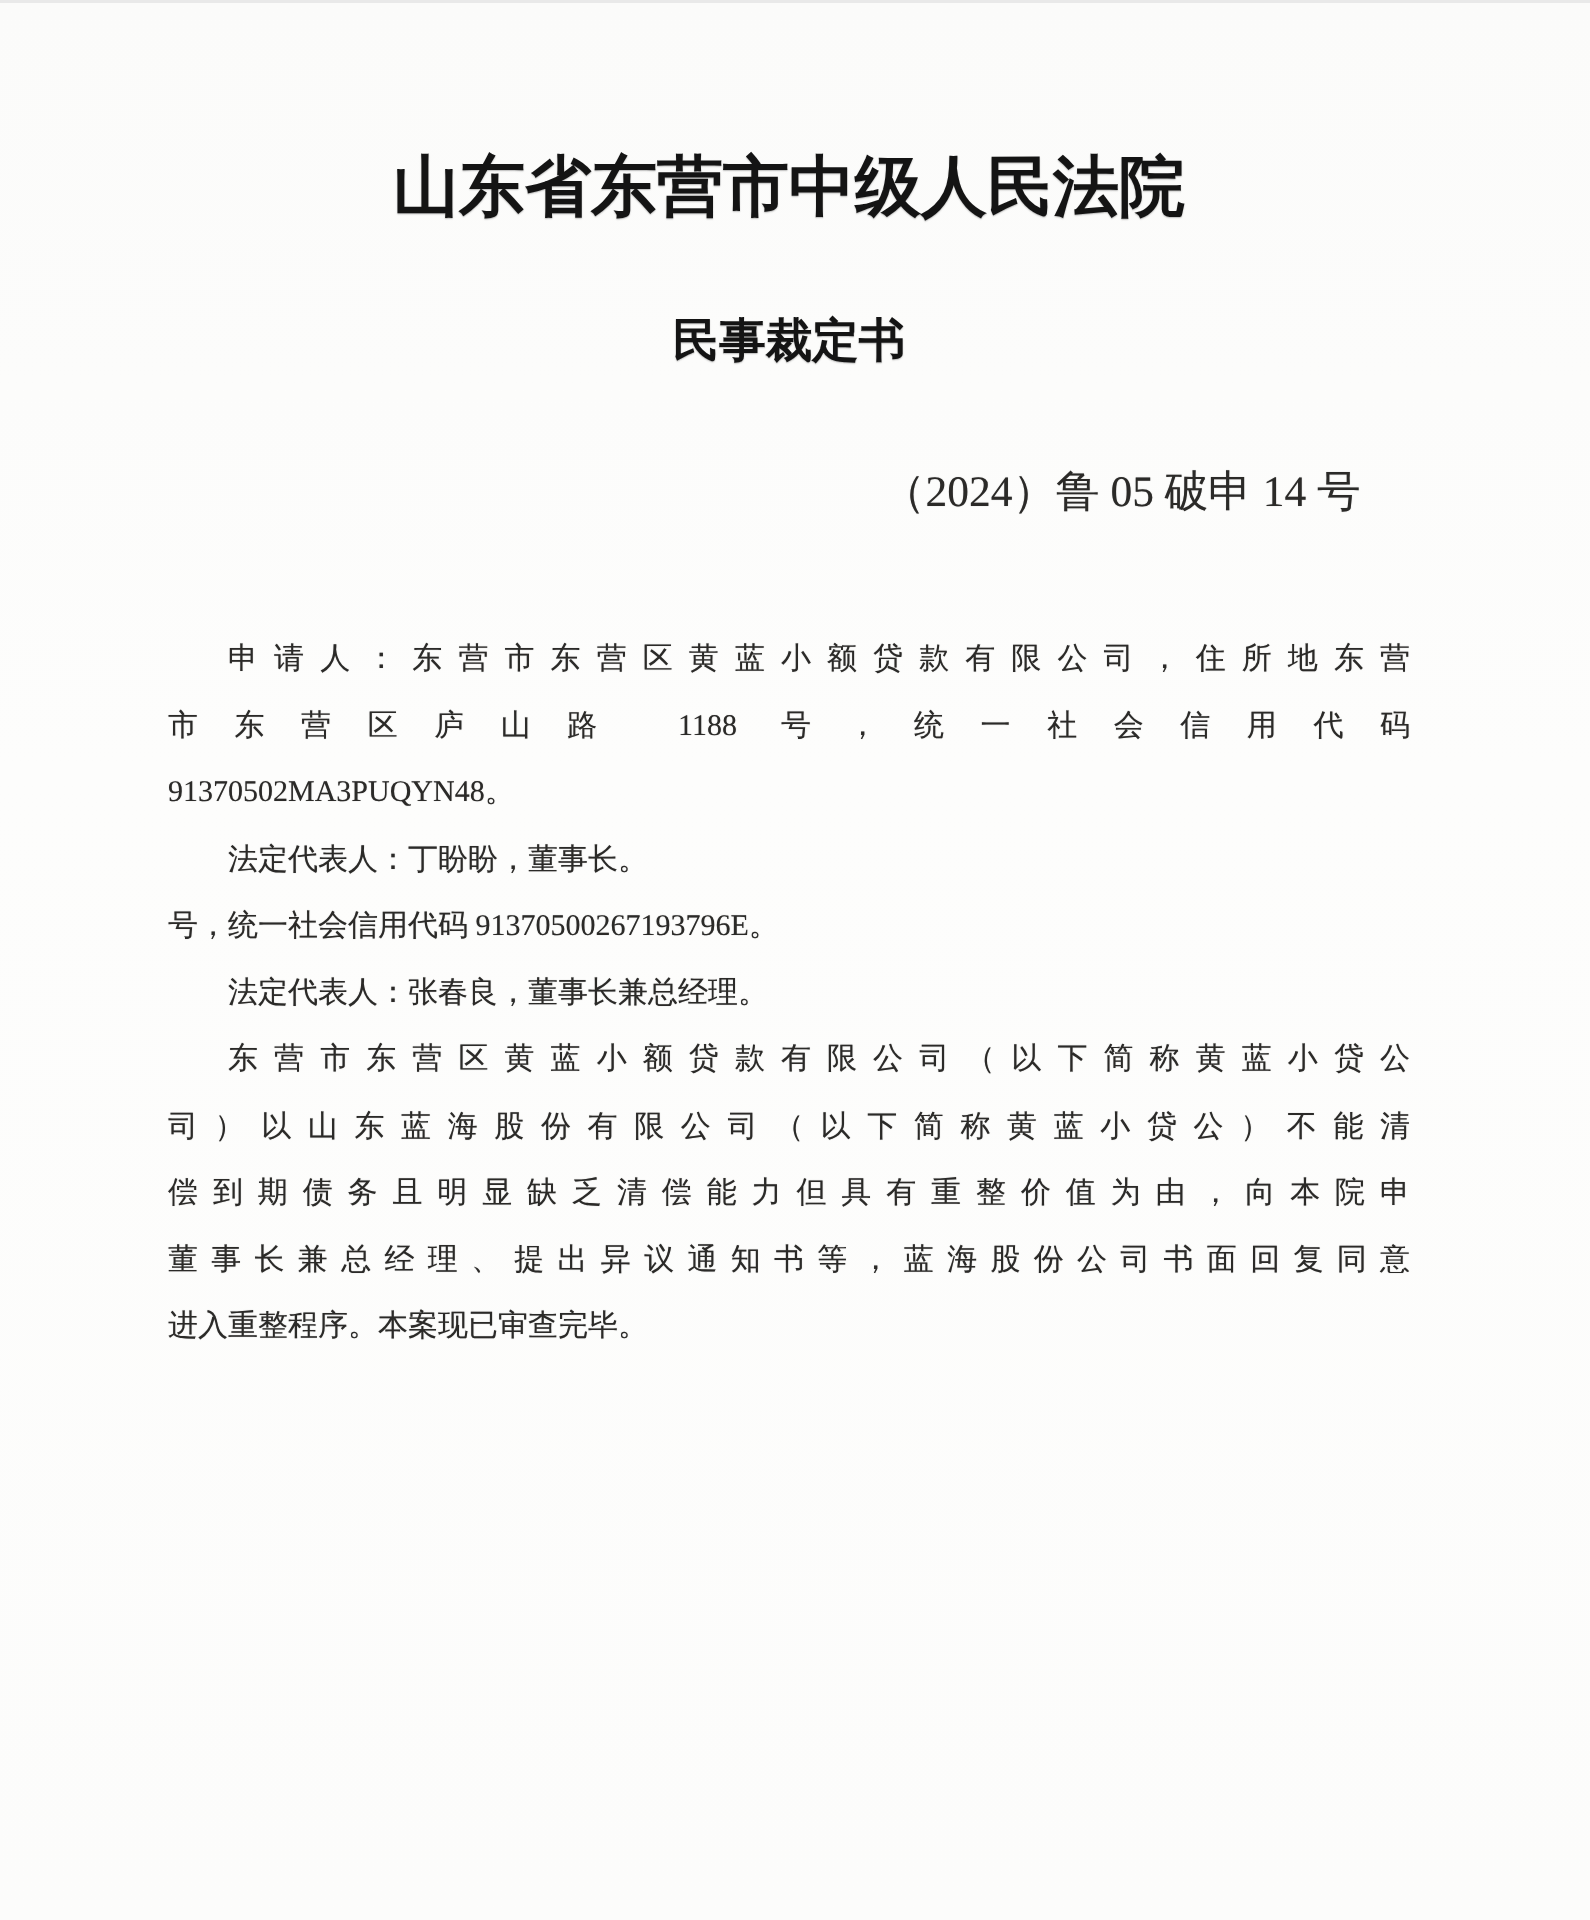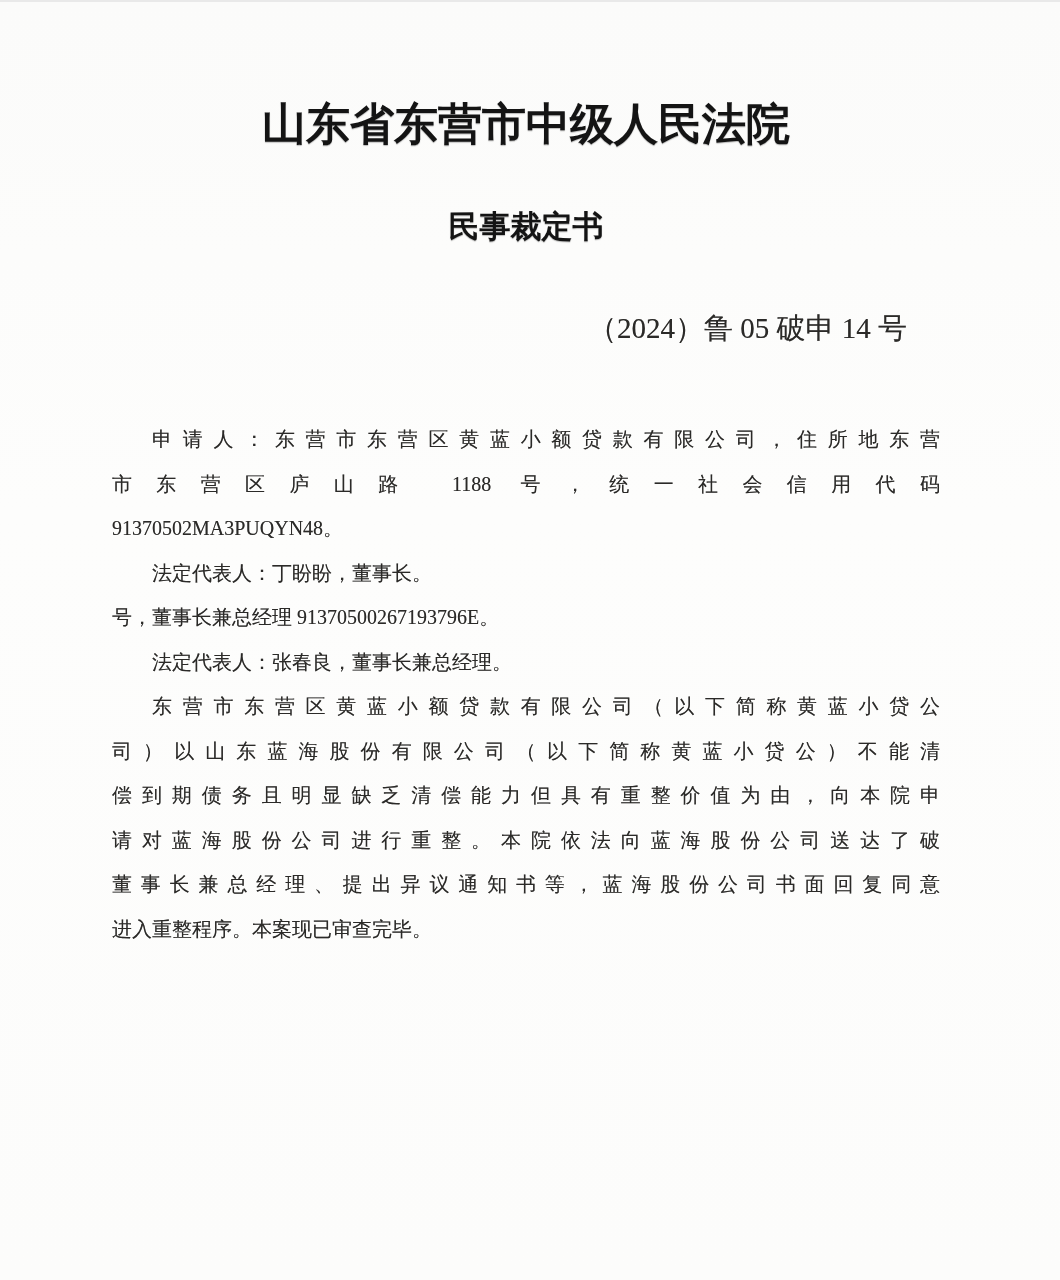--- a/index.html
+++ b/index.html
@@ -71,23 +71,22 @@
 <div class="page">
   <h1 class="court-name">山东省东营市中级人民法院</h1>
   <h2 class="doc-title">民事裁定书</h2>
   <div class="case-number">（2024）鲁 05 破申 14 号</div>
 
   <div class="doc-body">
     <div class="line indent fill">申请人：东营市东营区黄蓝小额贷款有限公司，住所地东营</div>
     <div class="line fill">市东营区庐山路 1188 号，统一社会信用代码</div>
     <div class="line end">91370502MA3PUQYN48。</div>
     <div class="line indent end">法定代表人：丁盼盼，董事长。</div>
-    <div class="line end">号，董事长兼总经理 91370500267193796E。</div>
+    <div class="line end">号，统一社会信用代码 91370500267193796E。</div>
     <div class="line indent end">法定代表人：张春良，董事长兼总经理。</div>
     <div class="line indent fill">东营市东营区黄蓝小额贷款有限公司（以下简称黄蓝小贷公</div>
     <div class="line fill">司）以山东蓝海股份有限公司（以下简称黄蓝小贷公）不能清</div>
     <div class="line fill">偿到期债务且明显缺乏清偿能力但具有重整价值为由，向本院申</div>
-    <div class="line fill">请对蓝海股份公司进行重整。本院依法向蓝海股份公司送达了破</div>
     <div class="line fill">董事长兼总经理、提出异议通知书等，蓝海股份公司书面回复同意</div>
     <div class="line end">进入重整程序。本案现已审查完毕。</div>
 
   </div>
 </div>
 
 </body></html>

